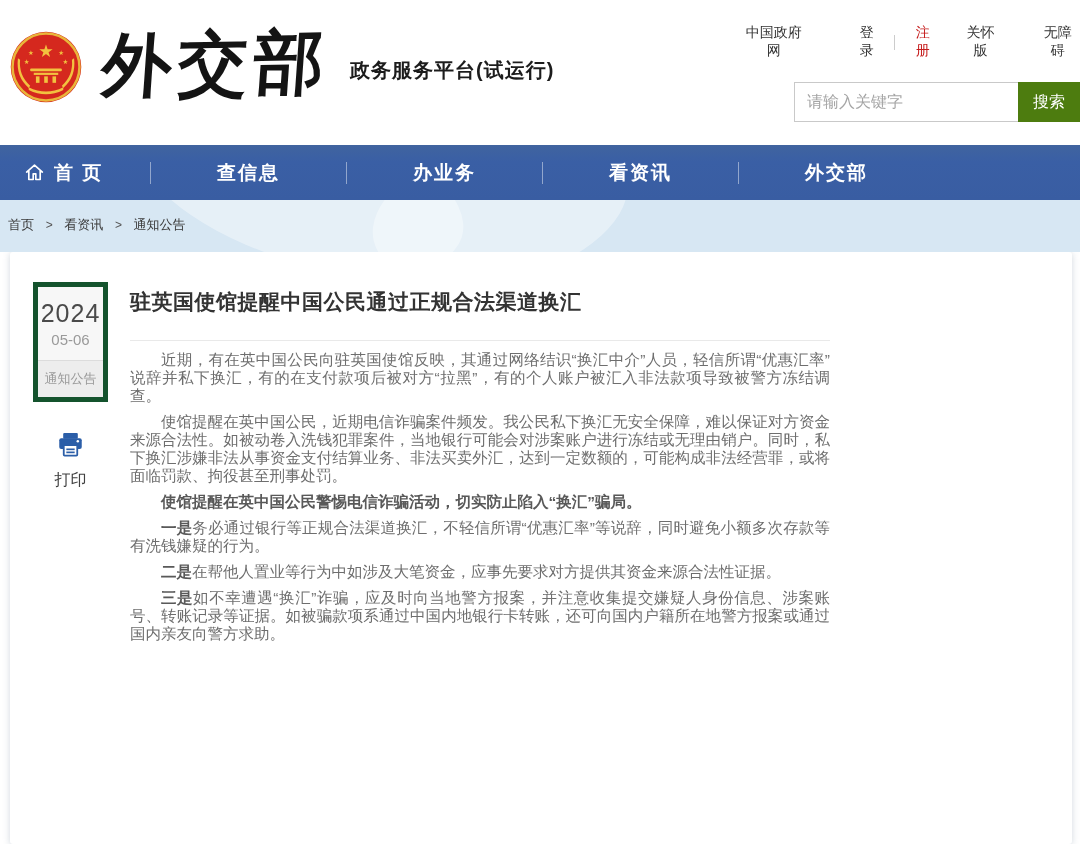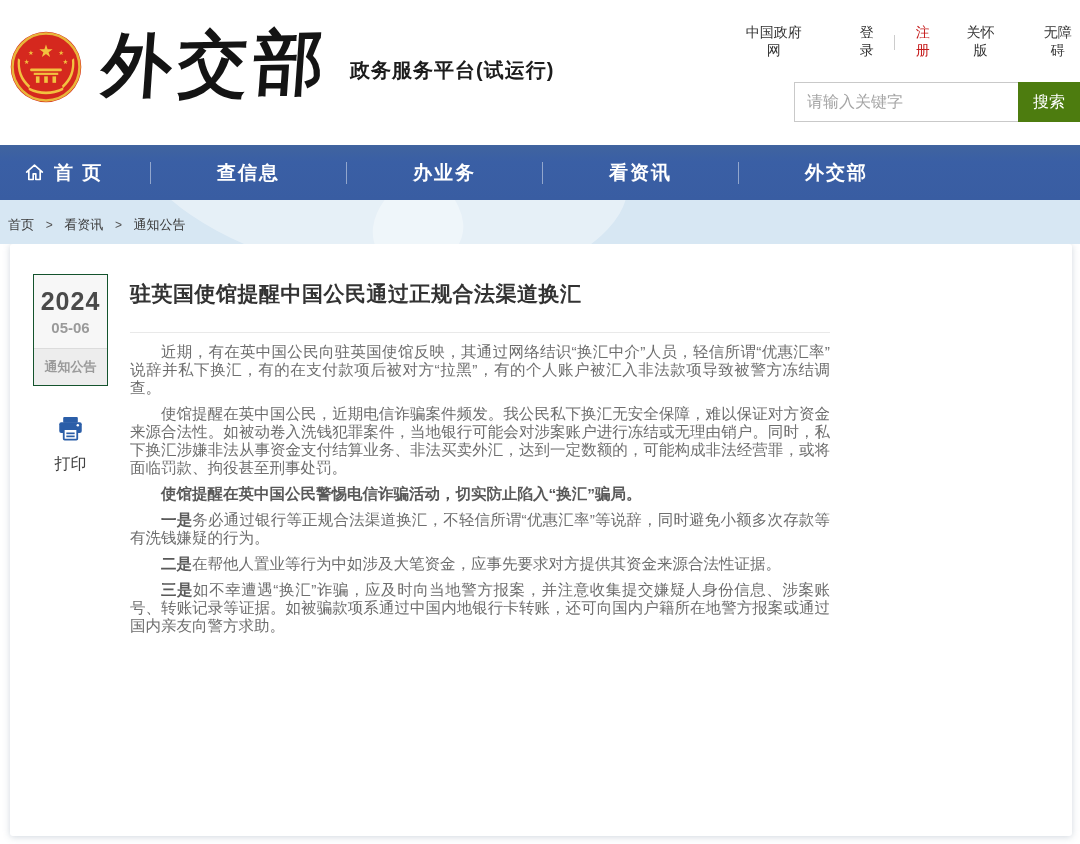--- a/index.html
+++ b/index.html
@@ -38,34 +38,34 @@
   .mainnav { height:55px; background:linear-gradient(180deg,#40649f 0%,#3a5fa5 30%,#395da2 100%);
              display:flex; align-items:center; }
   .nav-item { color:#fff; font-size:19px; font-weight:bold; letter-spacing:2px; cursor:pointer;
               display:flex; align-items:center; justify-content:center; }
   .nav-item.home { width:150px; justify-content:flex-start; padding-left:24px; }
   .nav-item.home svg { margin-right:9px; }
   .nav-cell { width:195px; }
   .nav-divider { width:1px; height:22px; background:rgba(255,255,255,0.45); }
 
   
-  .breadcrumb-strip { position:relative; height:44px; background:#d7e7f3; overflow:hidden; }
+  .breadcrumb-strip { position:relative; height:52px; background:#d7e7f3; overflow:hidden; }
   .swoosh1,.swoosh2 { position:absolute; background:rgba(255,255,255,0.38); border-radius:50%; }
   .swoosh1 { width:340px; height:150px; left:130px; top:-90px; transform:rotate(18deg); }
   .swoosh2 { width:260px; height:140px; left:370px; top:-60px; transform:rotate(-14deg); }
   .breadcrumb { position:relative; padding-left:8px; line-height:50px; font-size:13px; color:#3a3a3a; }
   .breadcrumb a { color:#3a3a3a; text-decoration:none; cursor:pointer; }
   .breadcrumb .sep { margin:0 8px; color:#555; font-size:12px; }
 
   
   .card { margin:0 8px 0 10px; background:#fff; border-radius:3px;
           box-shadow:0 1px 7px rgba(90,110,135,0.28); min-height:592px;
           display:flex; padding-top:30px; }
   .side { width:98px; flex:0 0 98px; padding-left:23px; }
-  .datebox { width:75px; border:1px solid #14532d; background:#f7f7f7; text-align:center;font-weight:bold; }
+  .datebox { width:75px; border:5px solid #14532d; background:#f7f7f7; text-align:center; }
   .datebox .year { font-size:25px; color:#4a4a4a; padding-top:12px; letter-spacing:1px; }
   .datebox .md { font-size:15px; color:#9a9a9a; padding:3px 0 12px; }
   .datebox .cat { border-top:1px solid #dcdcdc; background:#ededed; font-size:13px;
                   color:#9a9a9a; padding:9px 0; }
   .printblock { width:75px; margin-top:30px; text-align:center; cursor:pointer; }
   .printblock .plabel { font-size:16px; color:#404040; margin-top:8px; }
 
   article { width:700px; margin-left:22px; padding-top:6px; }
   article h1 { font-size:21px; font-weight:bold; color:#333; margin-bottom:24px; letter-spacing:0.5px; }
   .title-divider { border:none; border-top:1px solid #e9e9e9; margin-bottom:10px; }

